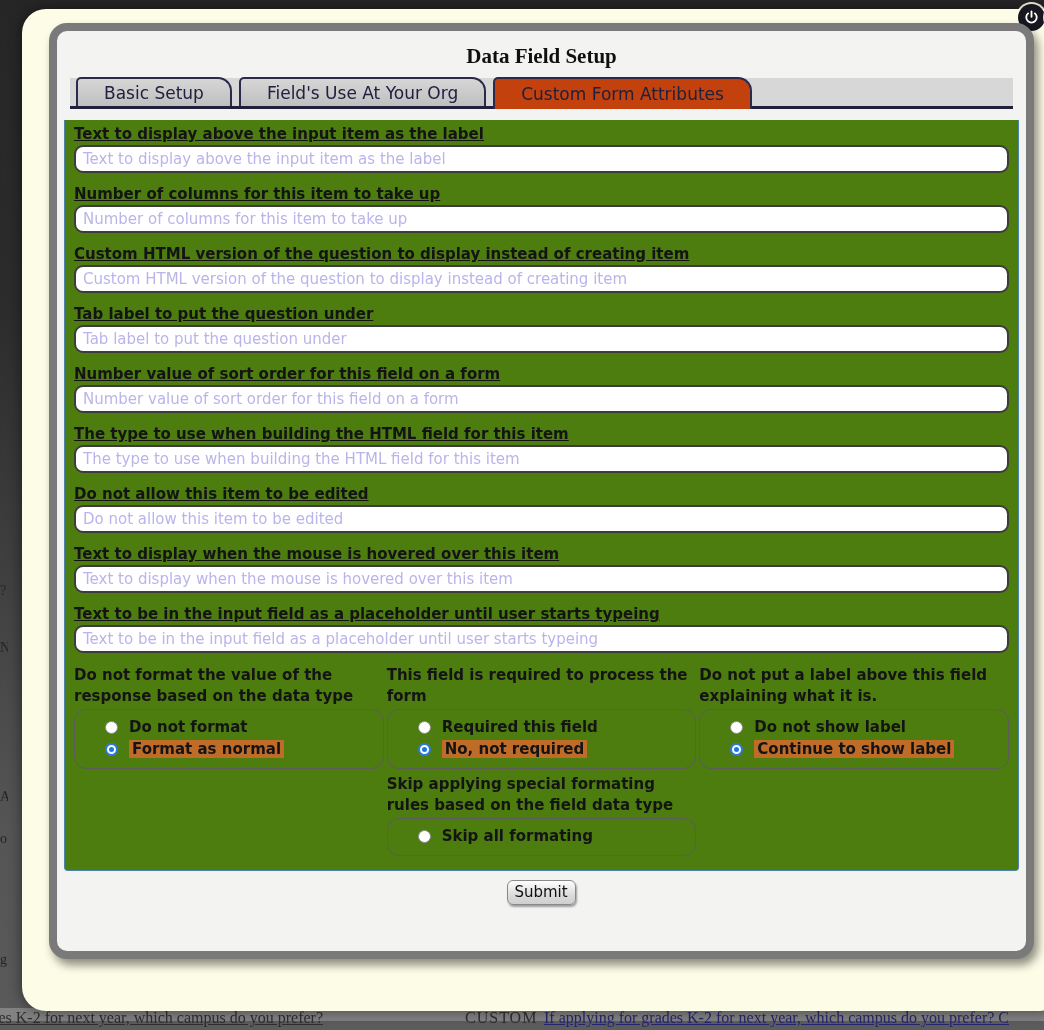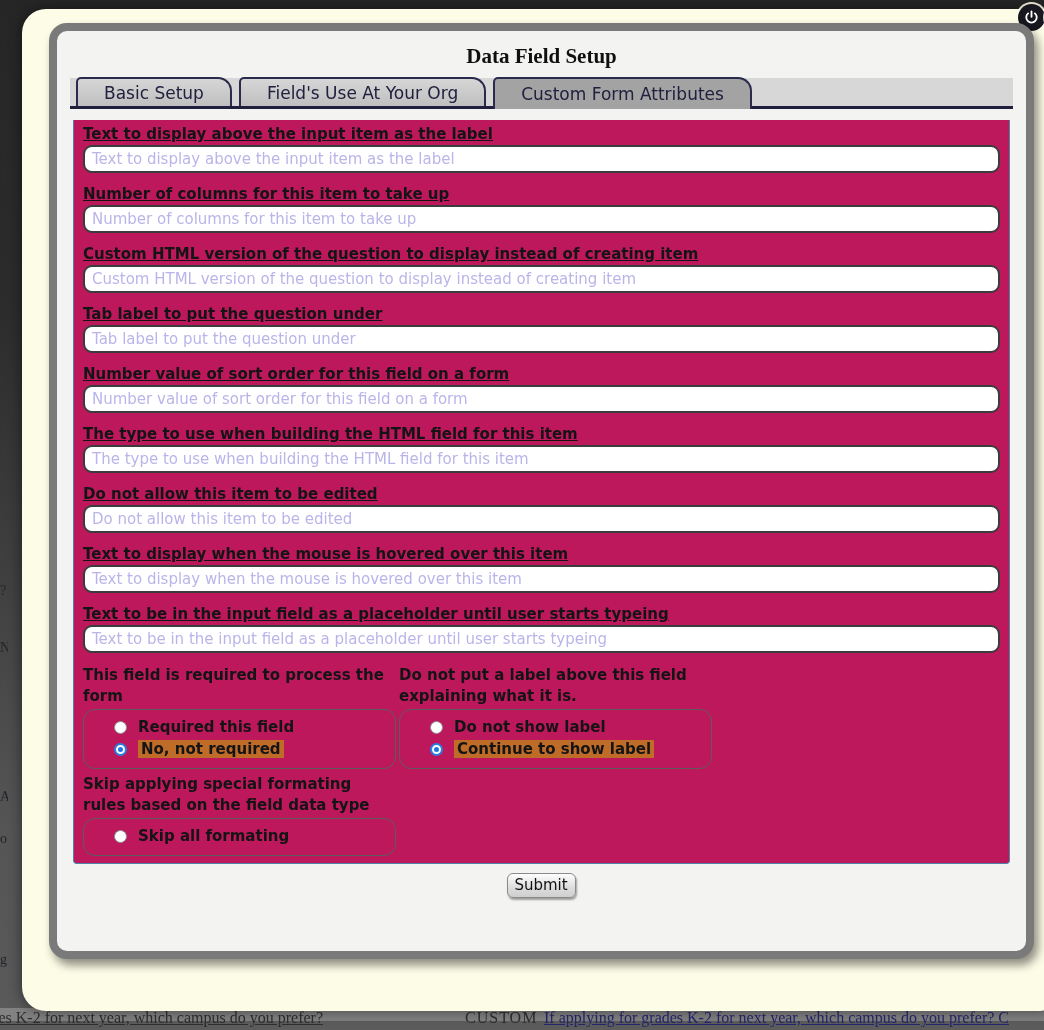--- a/index.html
+++ b/index.html
@@ -68,29 +68,29 @@
   .tab {
     height:29px; display:flex; align-items:center; justify-content:center;
     font-size:17px; color:#20203f;
     background:linear-gradient(180deg,#d6d6d6,#bfbfbf);
     border:2px solid #2a2a4d; border-bottom:none;
     border-radius:5px 14px 0 0;
     margin-right:7px; padding:0 26px; cursor:pointer; white-space:nowrap;
     position:relative; z-index:1;
   }
   .tab.active {
-    background:#a3a3a3; height:32px; z-index:3; margin-bottom:-3px;
+    background:#c2410c; height:32px; z-index:3; margin-bottom:-3px;
   }
 
   
   .content-panel {
-    margin:0 16px; background:#be185d;
+    margin:0 7px; background:#4d7c0f;
     border:1px solid #4d82aa; border-top:none;
     border-radius:0 0 4px 4px;
-    padding:5px 9px 7px 9px;
+    padding:5px 9px 14px 9px;
   }
   .field-row { margin-bottom:12px; }
   .field-label {
     font-size:15px; font-weight:bold; color:#141414;
     text-decoration:underline; line-height:19px; display:block;
   }
   .field-input {
     width:100%; height:28px; margin-top:1px;
     border:2px solid #3c3c3c; border-radius:9px;
     background:#ffffff; font-size:15px; padding:0 7px;
@@ -206,20 +206,31 @@
         <label class="field-label">Text to display when the mouse is hovered over this item</label>
         <input class="field-input" type="text" placeholder="Text to display when the mouse is hovered over this item" style="">
       </div>
       <div class="field-row">
         <label class="field-label">Text to be in the input field as a placeholder until user starts typeing</label>
         <input class="field-input" type="text" placeholder="Text to be in the input field as a placeholder until user starts typeing" style="">
       </div>
 
       <div class="radio-section">
 
+        <div class="radio-col">
+          <div class="group-heading">Do not format the value of the response based on the data type</div>
+          <div class="fieldset">
+            <div class="opt-row">
+              <span class="radio"></span><span class="opt-label">Do not format</span>
+            </div>
+            <div class="opt-row">
+              <span class="radio checked"></span><span class="opt-label sel">Format as normal</span>
+            </div>
+          </div>
+        </div>
 
         <div class="radio-col">
           <div class="group-heading">This field is required to process the form</div>
           <div class="fieldset">
             <div class="opt-row">
               <span class="radio"></span><span class="opt-label">Required this field</span>
             </div>
             <div class="opt-row">
               <span class="radio checked"></span><span class="opt-label sel">No, not required</span>
             </div>

